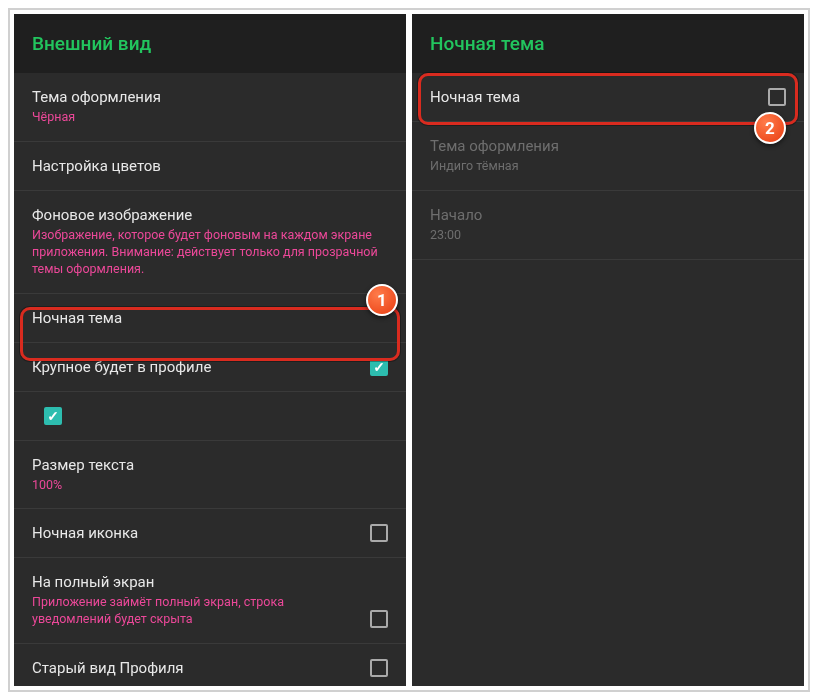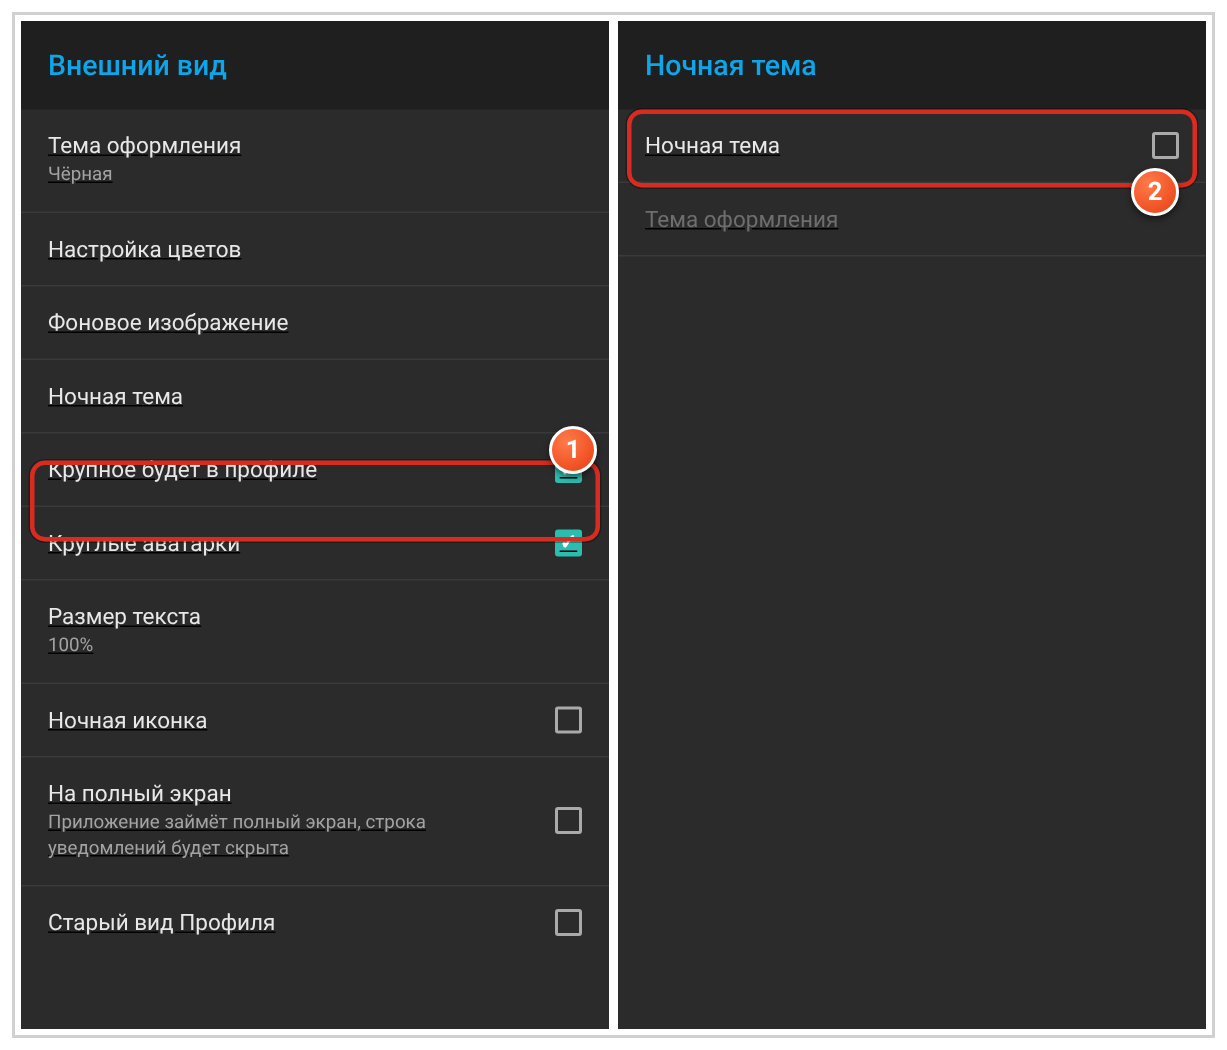--- a/index.html
+++ b/index.html
@@ -25,43 +25,42 @@
   display: flex;
   flex-direction: column;
   overflow: hidden;
   position: relative;
 }
 .header {
   background: #1f1f1f;
   padding: 18px 18px;
   font-size: 19px;
   font-weight: 500;
-  color: #0ea5e9;
+  color: #22c55e;
 }
 .list {
   flex: 1;
   overflow-y: auto;
 }
 .row {
   padding: 15px 18px;
   border-bottom: 1px solid #3a3a3a;
   position: relative;
   display: flex;
-  align-items: center;
+  align-items: flex-end;
   justify-content: space-between;
-  text-decoration: underline;
 }
 .row-text { flex: 1; }
 .row-title {
   font-size: 15px;
   color: #e8e8e8;
 }
 .row-sub {
   font-size: 12.5px;
-  color: #a3a3a3;
+  color: #ec4899;
   margin-top: 3px;
   line-height: 1.35;
 }
 .row.disabled .row-title,
 .row.disabled .row-sub { color: #6e6e6e; }
 .checkbox {
   width: 18px;
   height: 18px;
   border: 2px solid #aaa;
   border-radius: 2px;
@@ -124,40 +123,38 @@
 
       <div class="row">
         <div class="row-text">
           <div class="row-title">Настройка цветов</div>
         </div>
       </div>
 
       <div class="row">
         <div class="row-text">
           <div class="row-title">Фоновое изображение</div>
+          <div class="row-sub">Изображение, которое будет фоновым на каждом экране приложения. Внимание: действует только для прозрачной темы оформления.</div>
         </div>
       </div>
 
       <div class="row" style="position:relative;">
         <div class="row-text">
           <div class="row-title">Ночная тема</div>
         </div>
       </div>
 
       <div class="row">
         <div class="row-text">
           <div class="row-title">Крупное будет в профиле</div>
         </div>
         <div class="checkbox checked"></div>
       </div>
 
       <div class="row">
-        <div class="row-text">
-          <div class="row-title">Круглые аватарки</div>
-        </div>
         <div class="checkbox checked"></div>
       </div>
 
       <div class="row">
         <div class="row-text">
           <div class="row-title">Размер текста</div>
           <div class="row-sub">100%</div>
         </div>
       </div>
 
@@ -196,23 +193,30 @@
       <div class="row">
         <div class="row-text">
           <div class="row-title">Ночная тема</div>
         </div>
         <div class="checkbox"></div>
       </div>
 
       <div class="row disabled">
         <div class="row-text">
           <div class="row-title">Тема оформления</div>
-        </div>
-      </div>
-
+          <div class="row-sub">Индиго тёмная</div>
+        </div>
+      </div>
+
+      <div class="row disabled">
+        <div class="row-text">
+          <div class="row-title">Начало</div>
+          <div class="row-sub">23:00</div>
+        </div>
+      </div>
 
 
     </div>
 
     <div class="highlight" style="left:6px; right:6px; top:59px; height:52px;"></div>
     <div class="badge" style="top:98px; right:18px;">2</div>
   </div>
 
 </div>
 

